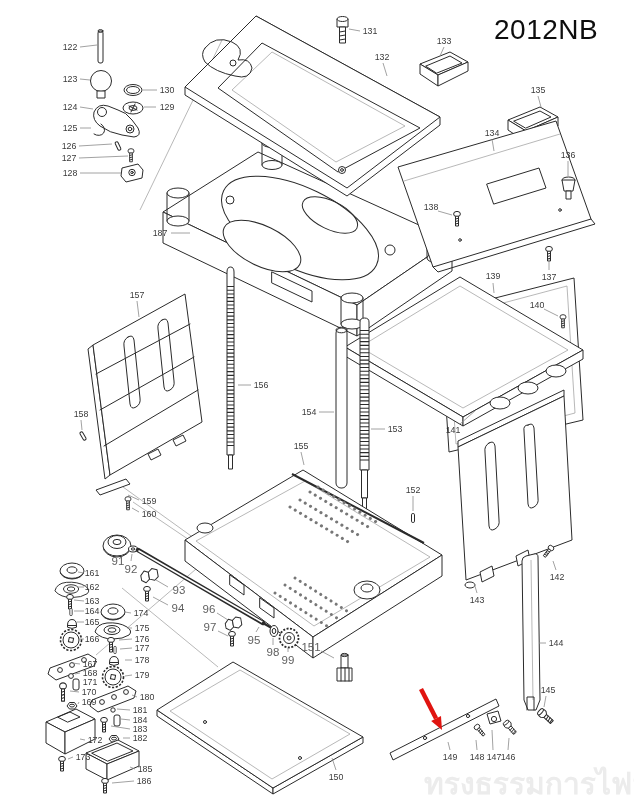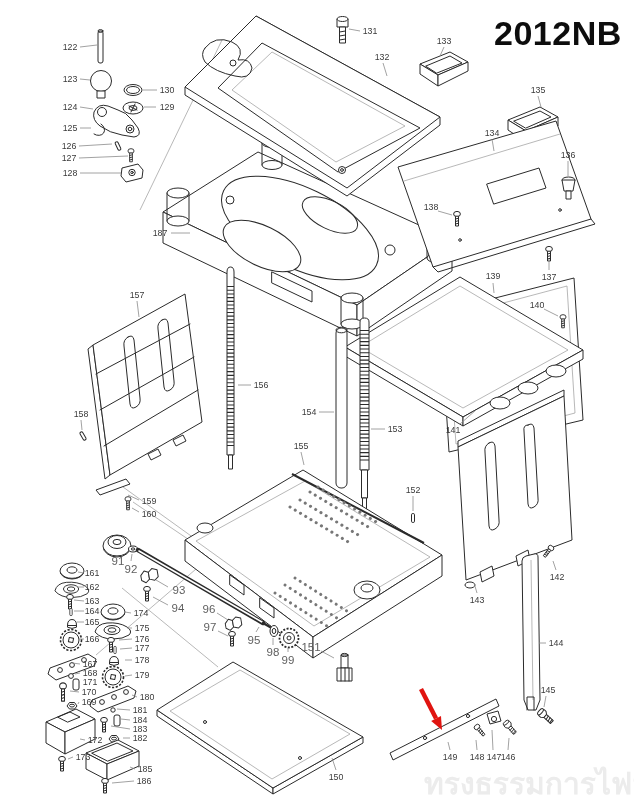--- a/index.html
+++ b/index.html
@@ -1,19 +1,19 @@
 <!DOCTYPE html>
 <html><head>
 <meta charset="utf-8">
 <style>
   html,body{margin:0;padding:0;background:#fff;}
   .stage{position:relative;width:634px;height:812px;background:#ffffff;overflow:hidden;
          font-family:"Liberation Sans",sans-serif;}
   .stage svg{position:absolute;left:0;top:0;}
-  .title{position:absolute;left:494px;top:14px;font-size:34px;font-weight:700;color:#0d0d0d;
+  .title{position:absolute;left:494px;top:14px;font-size:28px;font-weight:400;color:#0d0d0d;
          letter-spacing:0.5px;white-space:nowrap;}
   .watermark{position:absolute;left:424px;top:760px;font-size:30px;font-weight:700;color:#ececec;
          white-space:nowrap;}
   
   .ln{stroke:#2b2b2b;fill:none;stroke-width:1;stroke-linejoin:round;stroke-linecap:round;}
   .fw{fill:#ffffff;stroke:#2b2b2b;stroke-width:1;stroke-linejoin:round;}
   .thin{stroke:#9a9a9a;stroke-width:0.7;fill:none;}
   .dots{stroke:#777;stroke-width:3;stroke-linecap:round;stroke-dasharray:0.1 6;fill:none;}
   .thr{stroke:#2b2b2b;stroke-dasharray:1.1 2.6;fill:none;}
   text{font-family:"Liberation Sans",sans-serif;}

